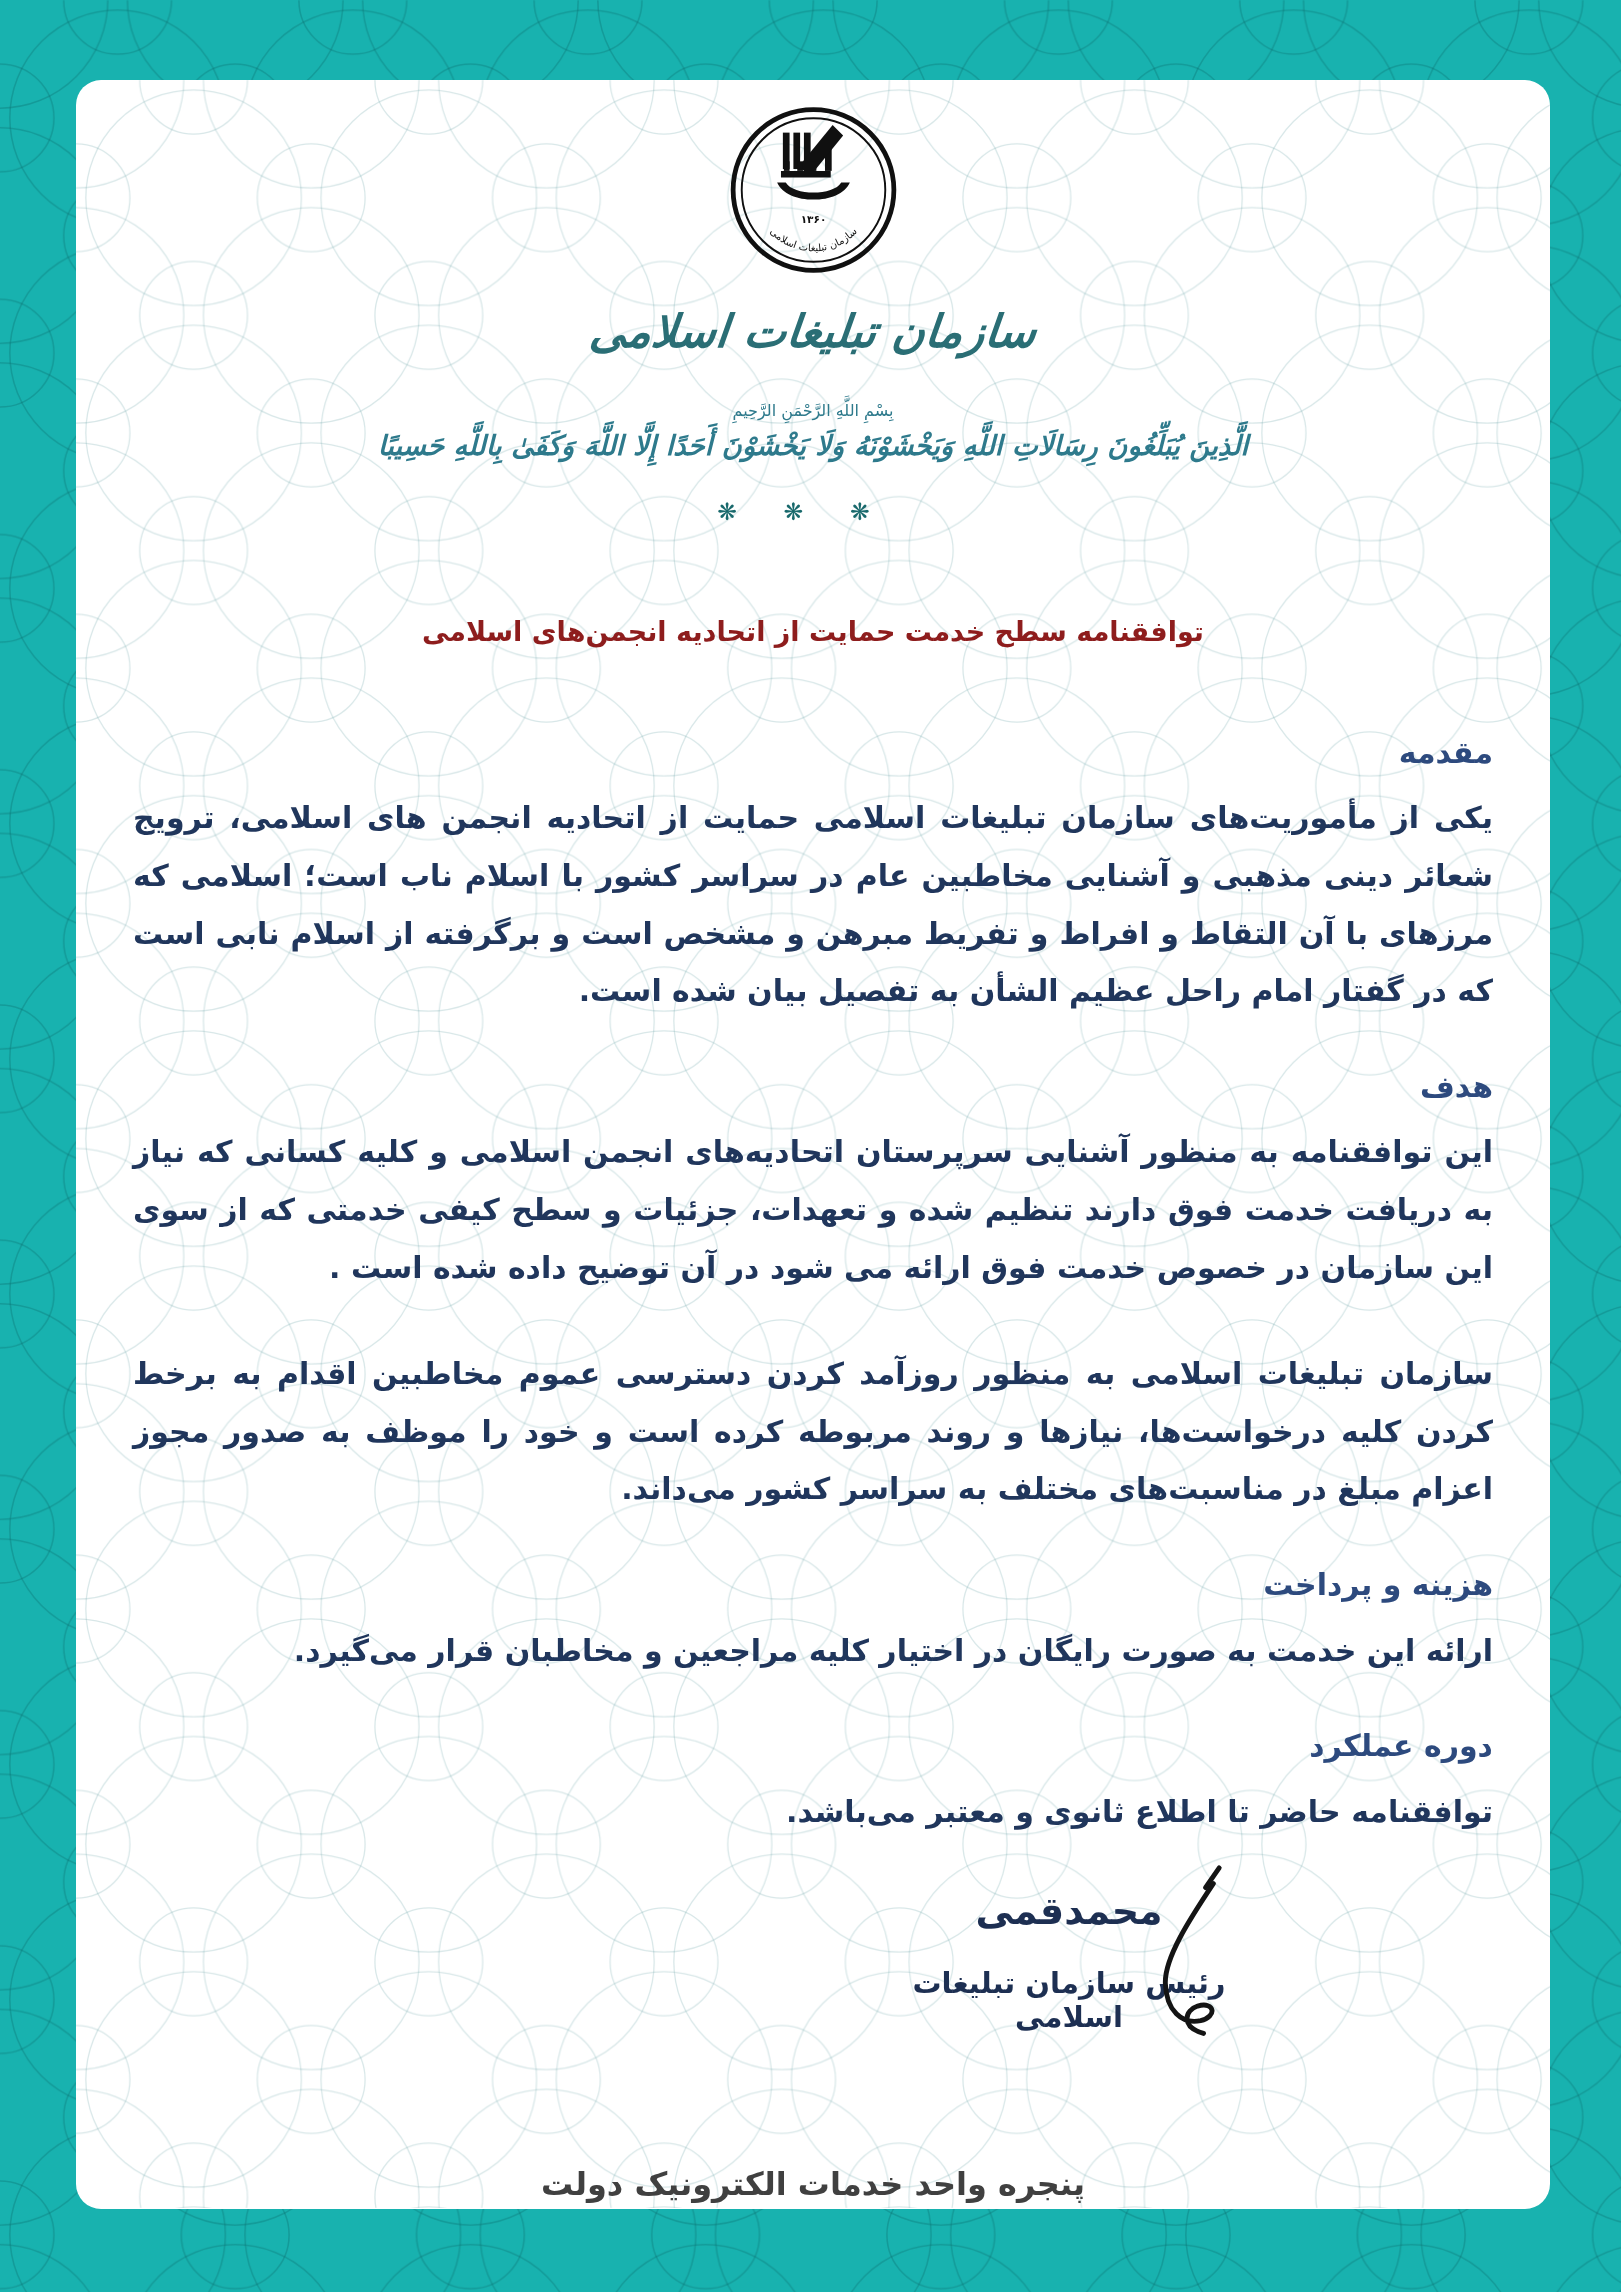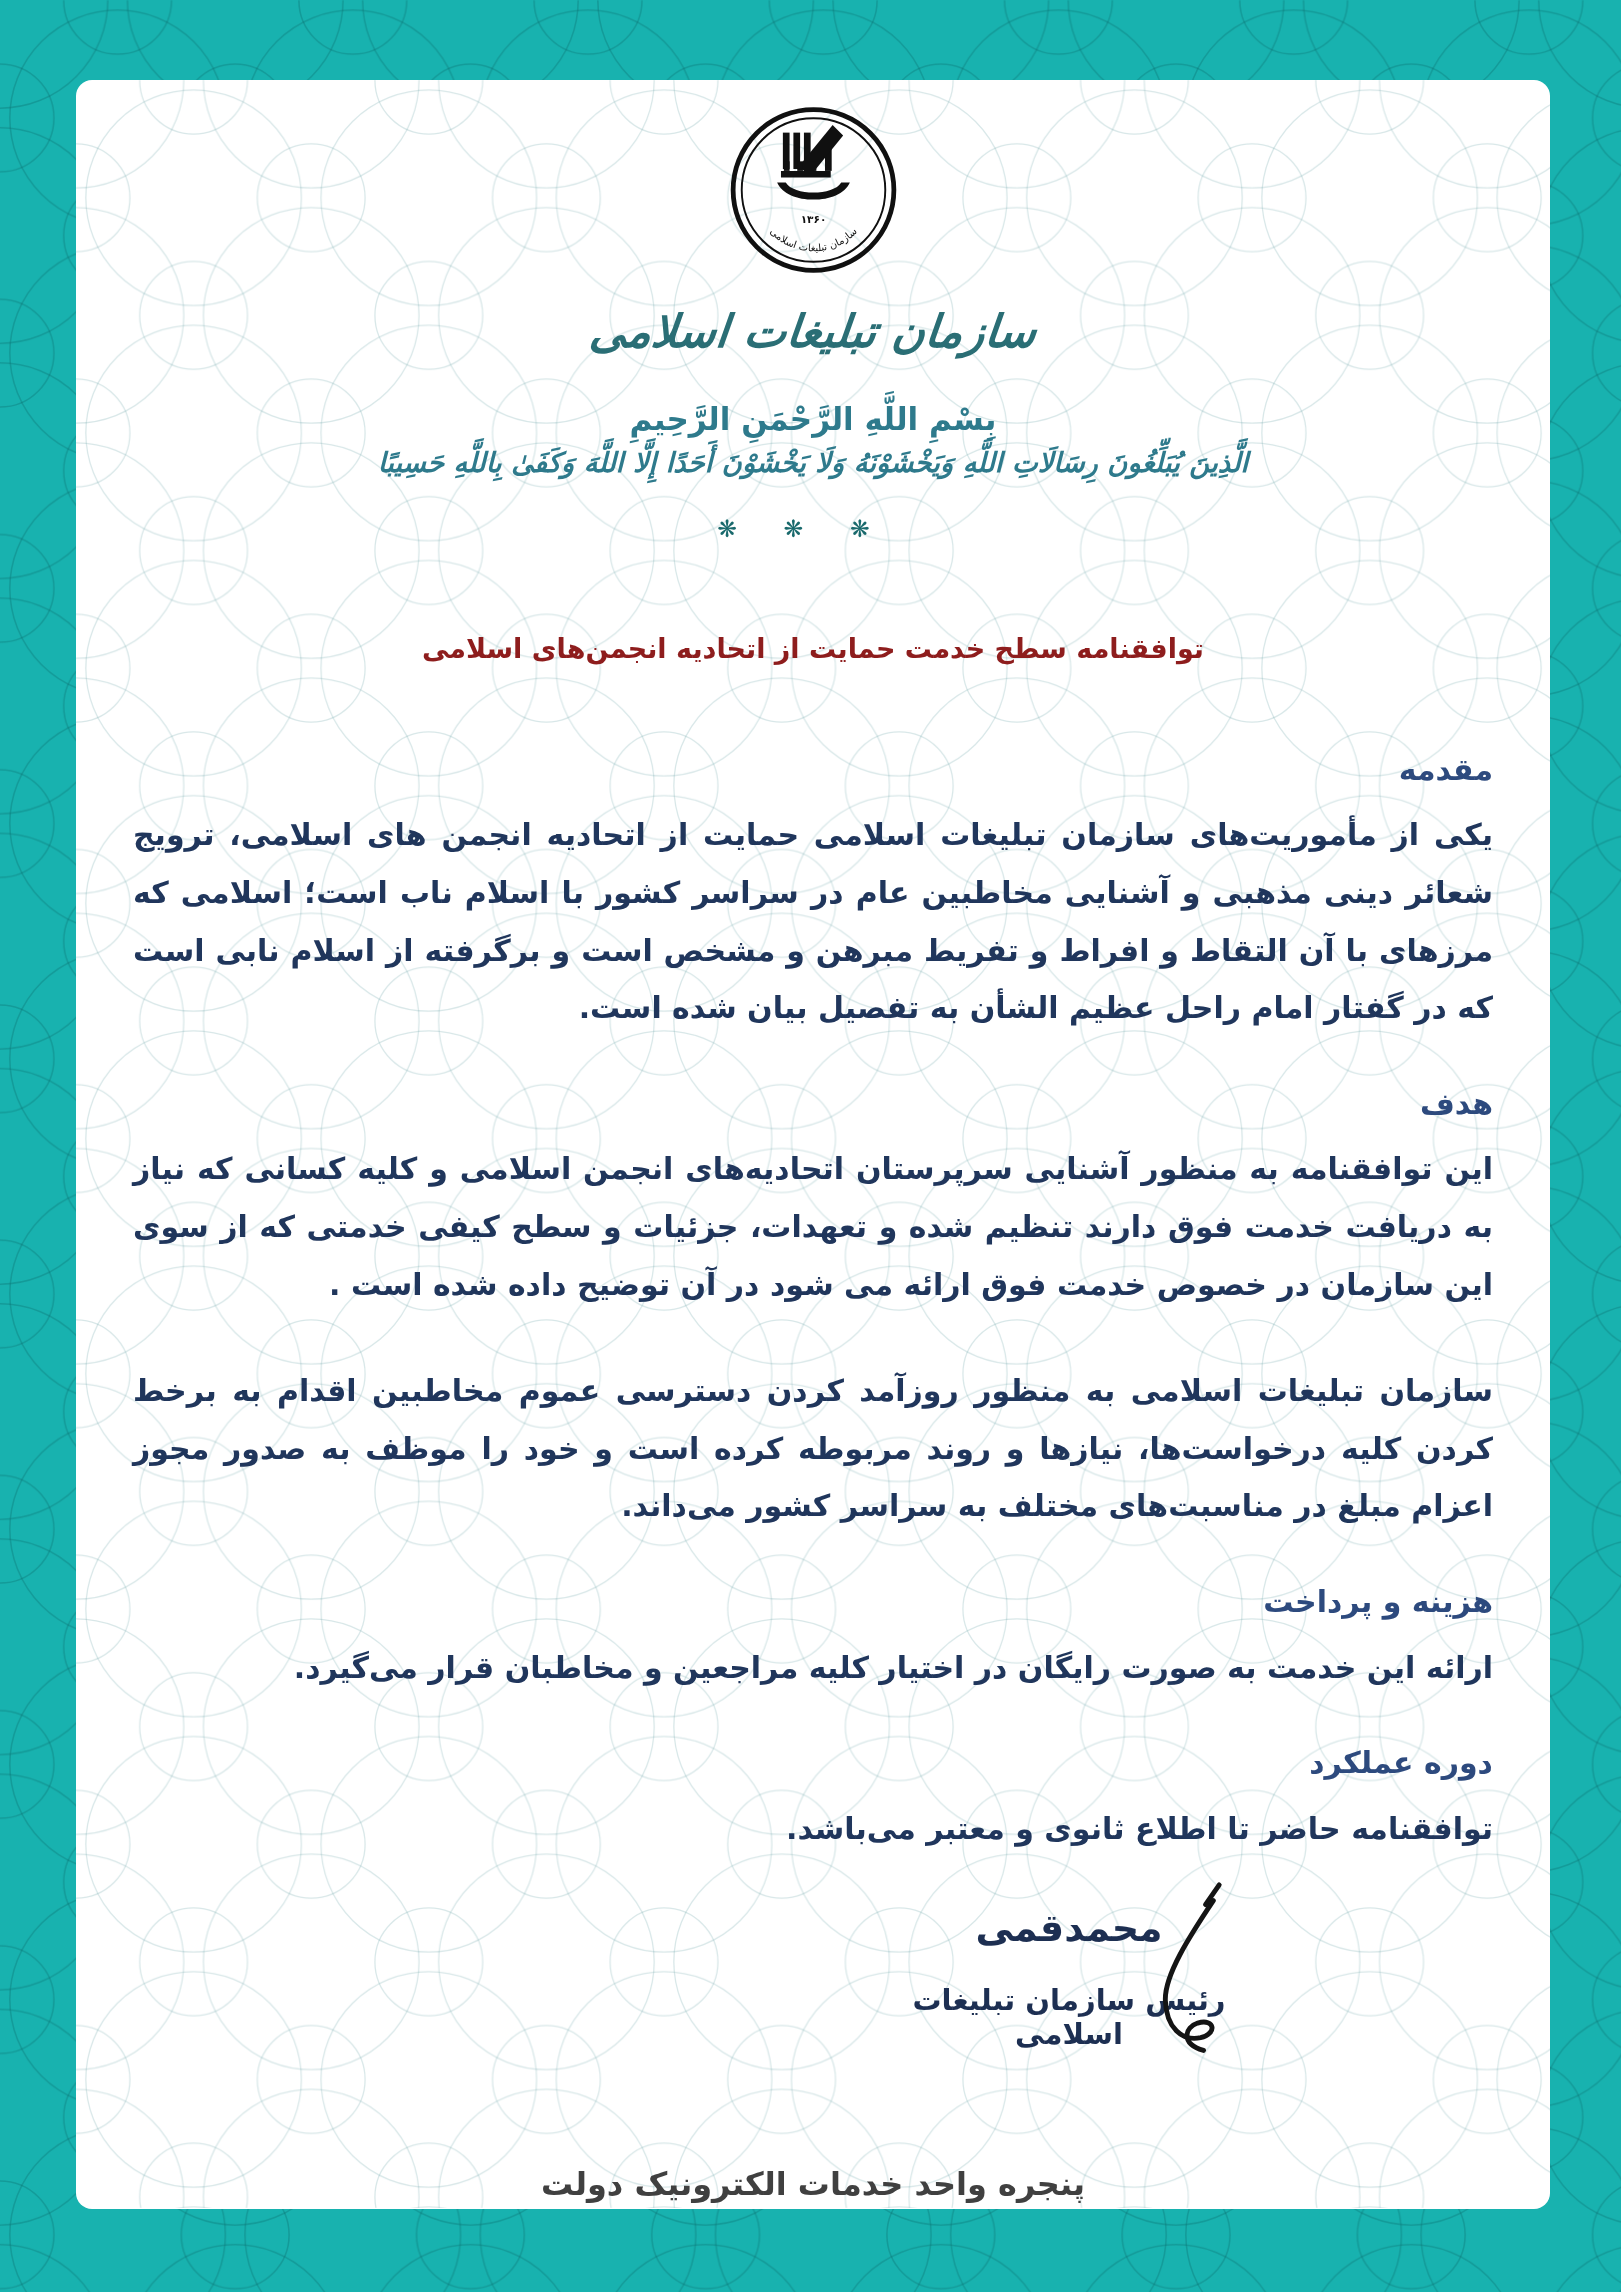--- a/index.html
+++ b/index.html
@@ -8,21 +8,21 @@
     width:1621px;height:2293px;
     background:#18b2af;
     overflow:hidden;
     font-family:"DejaVu Sans",sans-serif;
   }
   .frame-pattern{position:absolute;inset:0;display:block;}
   .card{
     position:absolute;
     top:80px;right:71px;bottom:84px;left:76px;
     background:#ffffff;
-    border-radius:16px;
+    border-radius:25px;
     overflow:hidden;
   }
   .card-pattern{position:absolute;inset:0;display:block;}
   .content{
     position:relative;
     direction:rtl;
     padding:0 57px;
     height:100%;
     box-sizing:border-box;
   }
@@ -31,22 +31,22 @@
   .calligraphy{
     margin-top:25.5px;
     font-size:45px;
     font-weight:bold;
     font-style:italic;
     color:#2a6e75;
     transform:skewX(-6deg);
   }
   .bismillah{
     margin-top:43px;
-    font-size:31px;
-    font-weight:bold;
+    font-size:16px;
+    font-weight:normal;
     color:#2e7a8c;
   }
   .verse{
     margin-top:9.8px;
     font-size:27.4px;
     font-weight:bold;
     color:#2e7a8c;
     font-style:italic;
   }
   .ornament{

